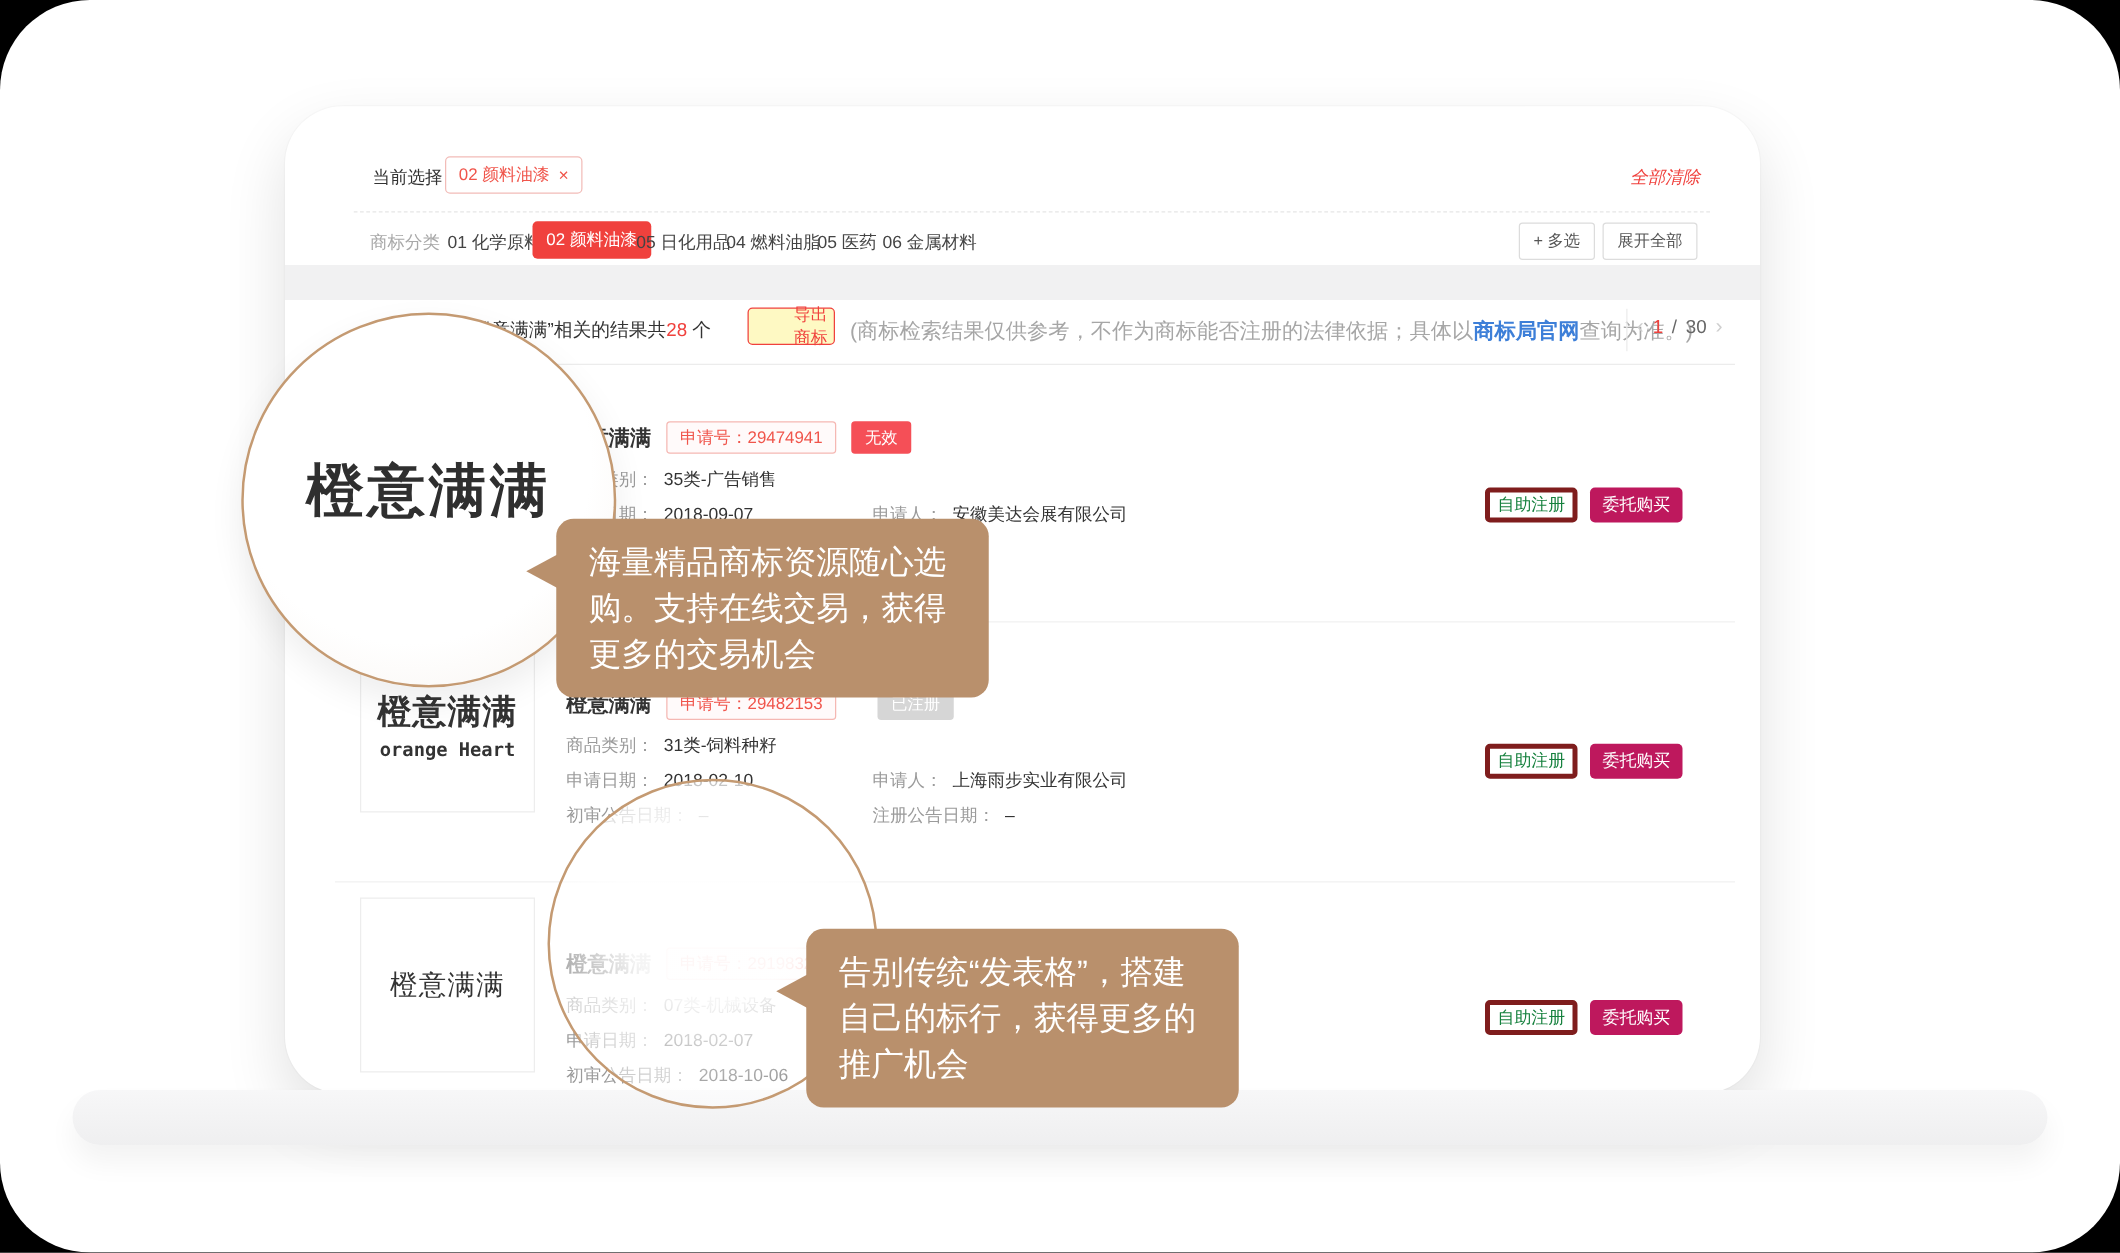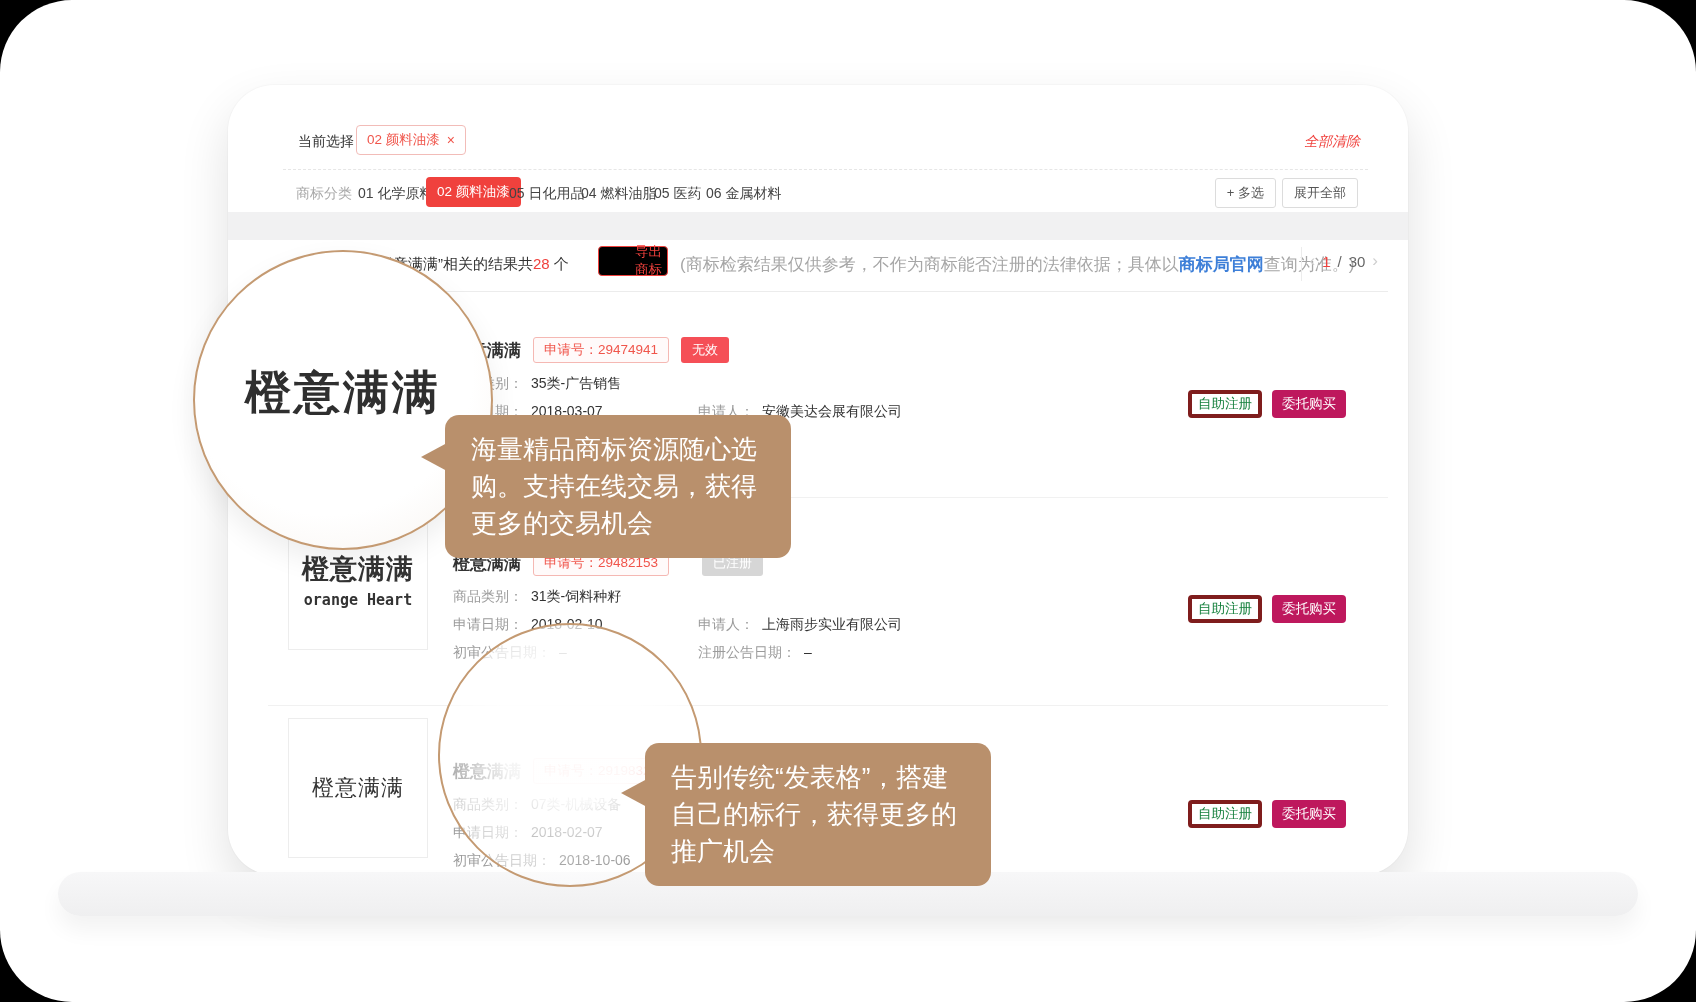--- a/index.html
+++ b/index.html
@@ -33,21 +33,21 @@
   .multi { right:132px; } .expand { right:50px; }
 
   .gray-band { left:0; right:0; top:127px; height:28px; background:#f1f1f2; }
 
   
   .res-head { left:40px; right:20px; top:155px; height:52px; border-bottom:1px solid #ececec; }
   .summary { left:70px; top:170px; font-size:15px; color:#333; }
   .summary .red { color:#f0413d; }
   .export-btn { left:370px; top:161px; width:70px; height:30px; border:1px solid #f0413d;
     border-radius:4px; color:#f0413d; font-size:13.5px; display:flex; align-items:center;
-    justify-content:center; background:#000000; cursor:pointer;padding-left:36px; }
+    justify-content:center; background:#fef9c3; cursor:pointer;padding-left:36px; }
   .disclaimer { left:452px; top:168px; font-size:17px; color:#a6a6a6; }
   .disclaimer .lk { color:#3d7fd8; font-weight:bold; cursor:pointer; }
   .vdiv { right:106px; top:162px; height:34px; border-left:1px solid #ececec; }
   .pager { right:30px; top:166px; display:flex; align-items:center; gap:7px; font-size:15px; }
   .pager .arr { color:#cfcfcf; font-size:17px; cursor:pointer; }
   .pager .cur { color:#f0413d; } .pager .sep,.pager .tot { color:#666; }
 
   
   .row-border { left:40px; right:20px; border-top:1px solid #f1f1f1; }
   .thumb { left:60px; width:140px; height:140px; background:#fff; border:1px solid #ededed;
@@ -139,21 +139,21 @@
     </div>
     <div class="abs title-row" style="top:252px;">
       <span class="tm-name">橙意满满</span>
       <span class="app-pill"><span>申请号：</span><span>29474941</span></span>
       <span class="badge invalid">无效</span>
     </div>
     <div class="abs fline" style="left:225px; top:290px;">
       <span class="lb">商品类别：</span><span>35类-广告销售</span>
     </div>
     <div class="abs fline" style="left:225px; top:318px;">
-      <span class="lb">申请日期：</span><span>2018-03-07</span>
+      <span class="lb">申请日期：</span><span>2018-09-07</span>
     </div>
     <div class="abs fline col2" style="top:318px;">
       <span class="lb">申请人：</span><span>安徽美达会展有限公司</span>
     </div>
     <div class="abs act-btn act-self" style="top:305px;">自助注册</div>
     <div class="abs act-btn act-buy" style="top:305px;">委托购买</div>
 
     <div class="abs row-border" style="top:412px;"></div>
 
     <div class="abs thumb kai" style="top:425px;">

